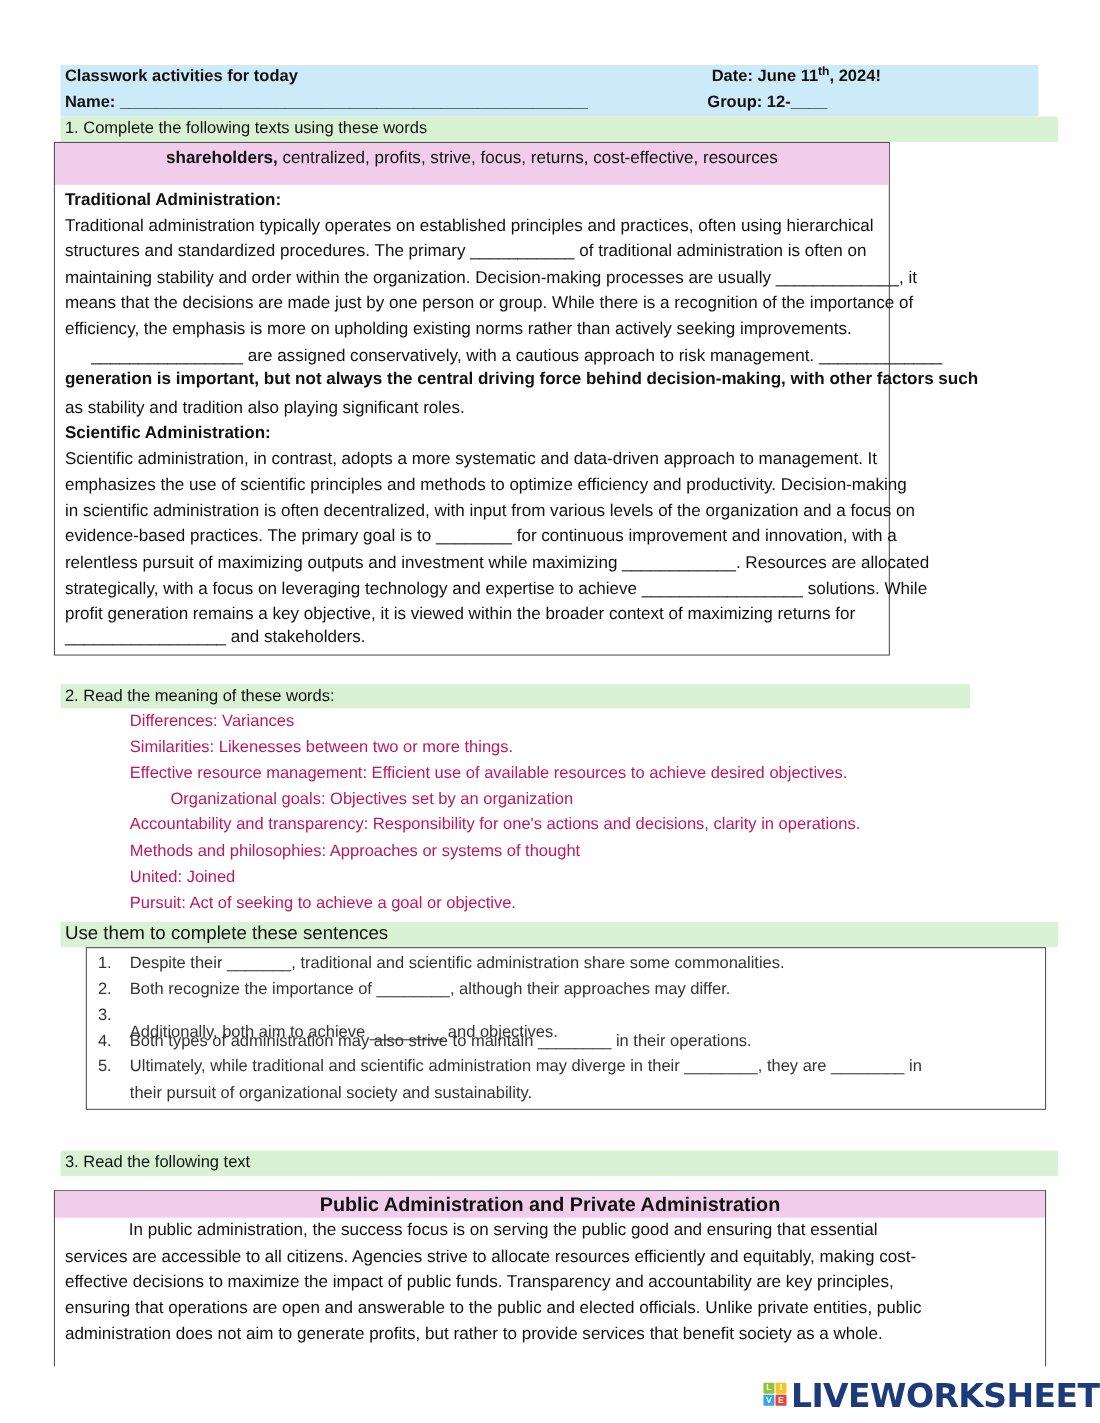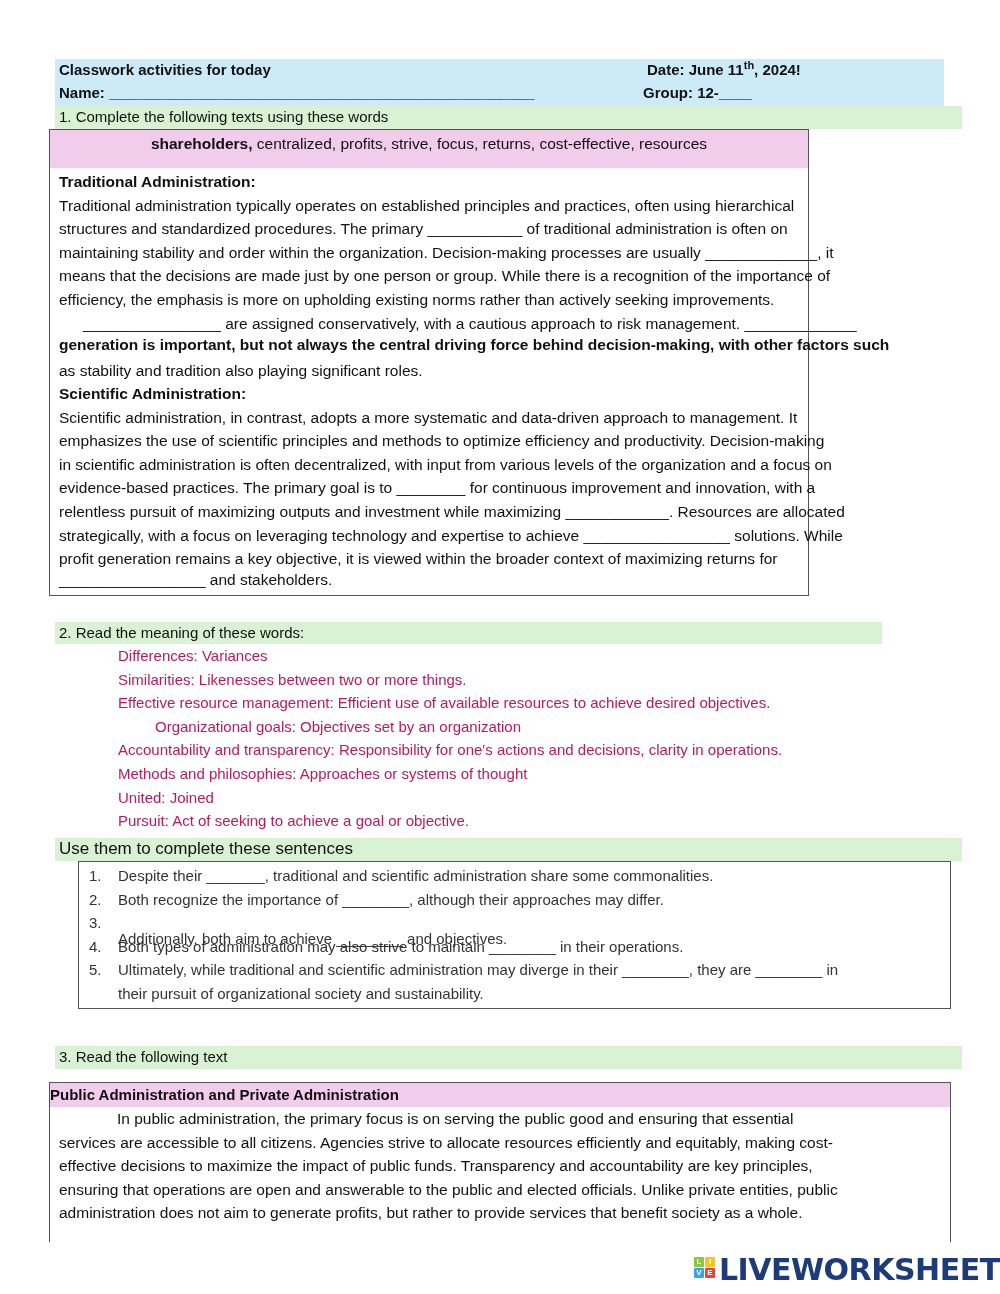--- a/index.html
+++ b/index.html
@@ -135,24 +135,24 @@
       </div>
     </div>
 </div>
 
 <div id="s3-title" class="abs band-green">
   <span class="line" style="left:4px; top:-1px; font-size:15px;">3. Read the following text</span>
 </div>
 
 <div id="box3" class="abs">
   <div id="box3-head" class="abs band-pink">
-    <div style="position:absolute; left:0; right:0; top:0; font-size:15px; font-weight:bold; line-height:24px;">Public Administration and Private Administration</div>
+    <div style="position:absolute; left:0; right:0; top:0; text-align:center; font-size:18px; font-weight:bold; line-height:24px;">Public Administration and Private Administration</div>
   </div>
   <div id="pub-lines">
-      <div class="line" style="left: 67px; top: 24px; font-size: 15.5px;">In public administration, the primary focus is on serving the public good and ensuring that essential</div>
+      <div class="line" style="left: 67px; top: 24px; font-size: 15.5px;">In public administration, the success focus is on serving the public good and ensuring that essential</div>
       <div class="line" style="left: 9px; top: 47.6px; font-size: 15.5px;">services are accessible to all citizens. Agencies strive to allocate resources efficiently and equitably, making cost-</div>
       <div class="line" style="left: 9px; top: 71.2px; font-size: 15.5px;">effective decisions to maximize the impact of public funds. Transparency and accountability are key principles,</div>
       <div class="line" style="left: 9px; top: 94.8px; font-size: 15.5px;">ensuring that operations are open and answerable to the public and elected officials. Unlike private entities, public</div>
       <div class="line" style="left: 9px; top: 118.4px; font-size: 15.5px;">administration does not aim to generate profits, but rather to provide services that benefit society as a whole.</div>
     </div>
 </div>
 
 <div id="logo" class="abs">
   <div class="lw-grid">
     <div class="lw-cell" style="left:0; top:0; background:#8cc63f;">L</div>

